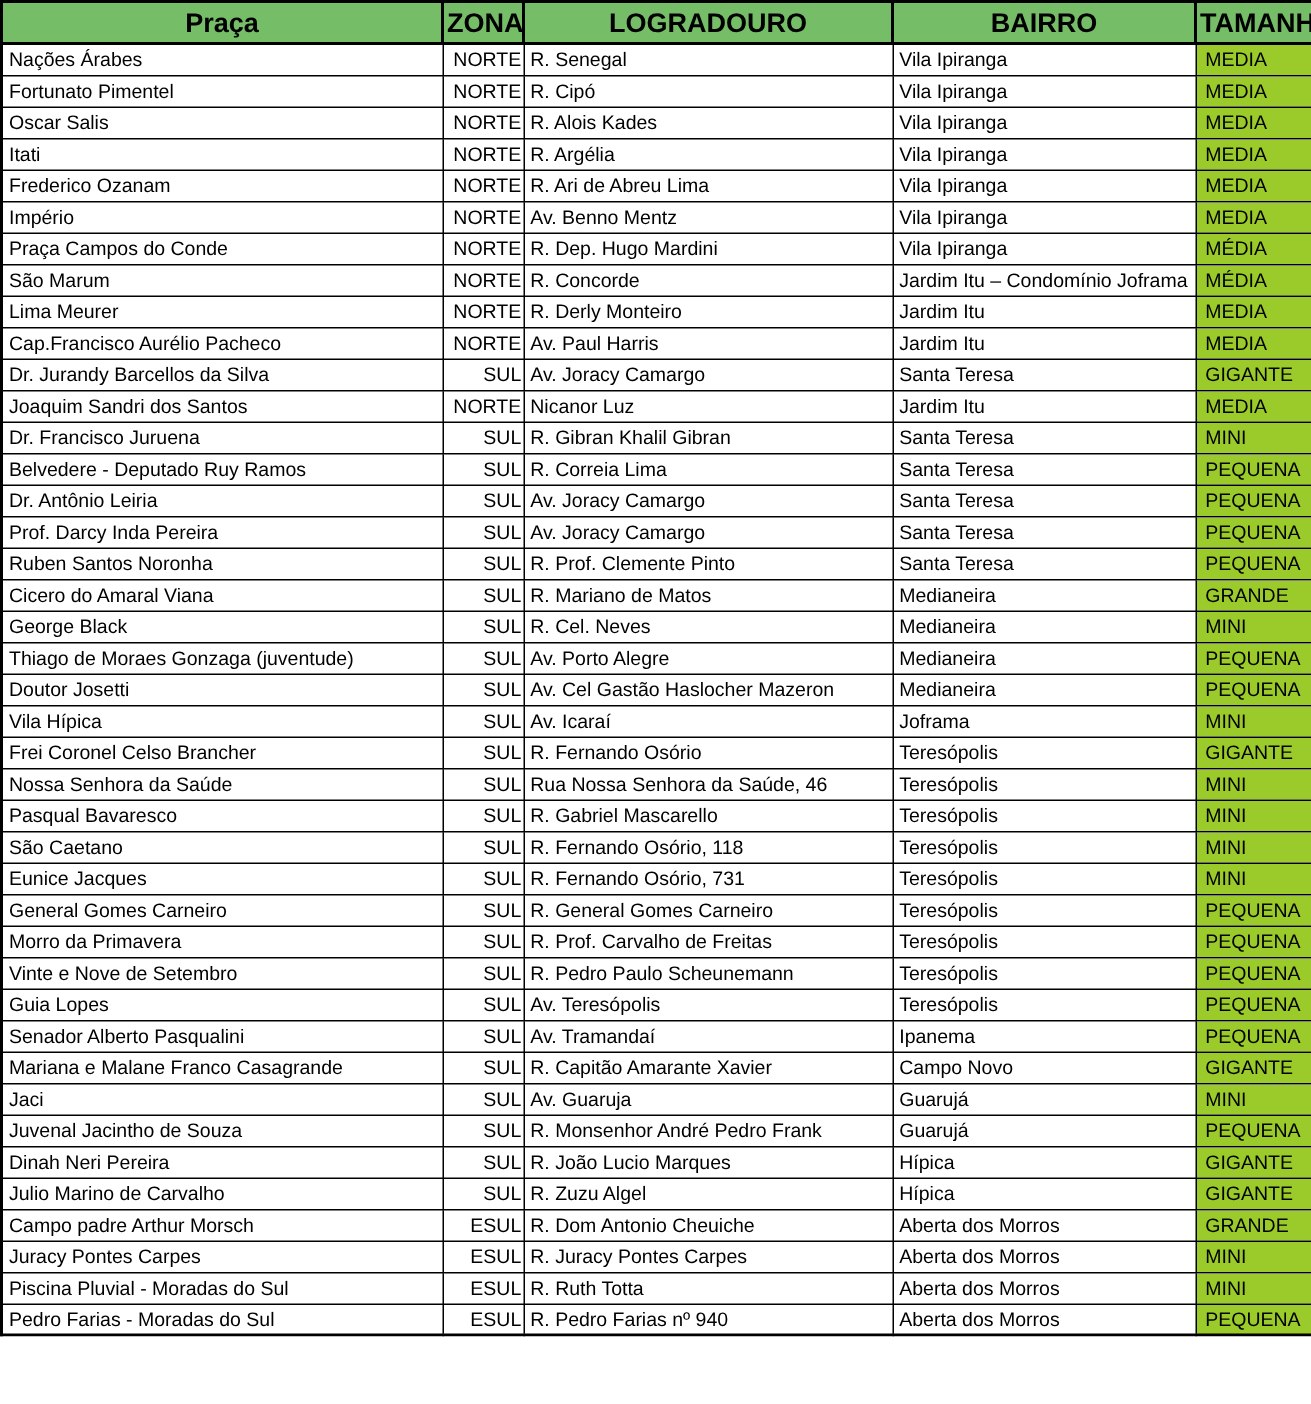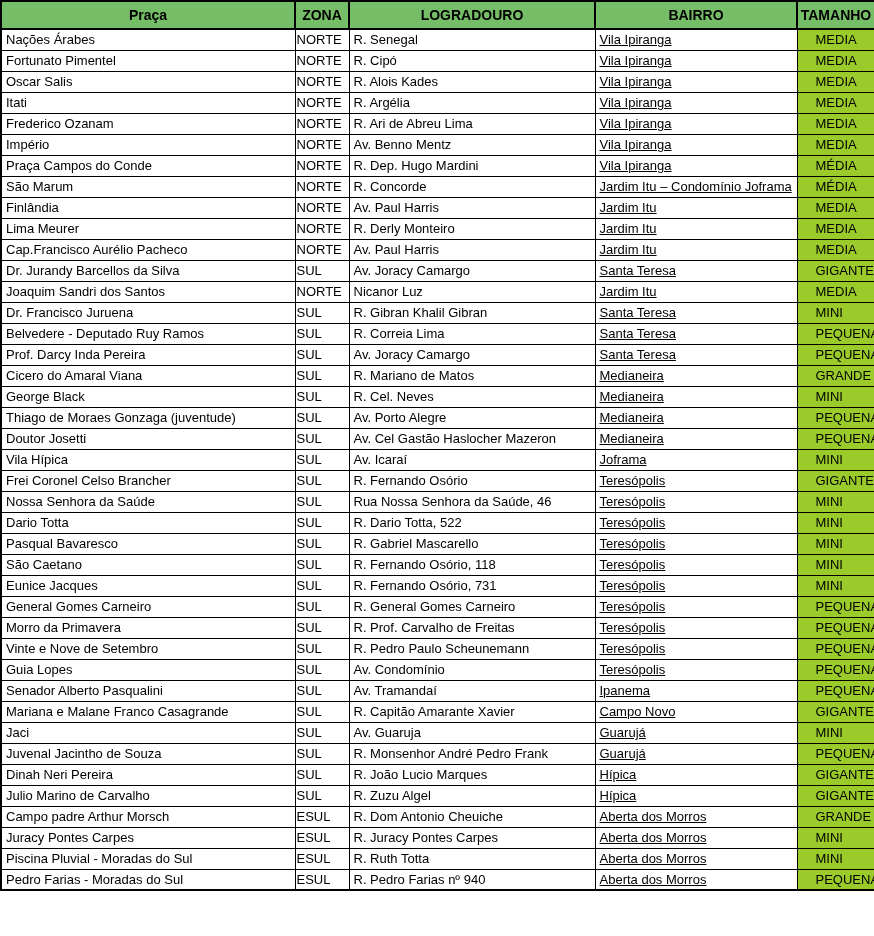--- a/index.html
+++ b/index.html
@@ -34,39 +34,38 @@
     color: var(--text-color);
     vertical-align: middle;
     box-sizing: border-box;
   }
   thead th {
     border: 2px solid var(--border-color);
     background: var(--header-bg);
     font-weight: bold;
     text-align: center;
     height: 28px;
-    font-size: 14px;
+    font-size: 18px;
     padding: 0 2px;
   }
   tbody td {
     height: 21px;
     font-size: 13px;
     padding: 0 0 0 4px;
   }
   td.col-zona {
-    text-align: left;
+    text-align: right;
     padding: 0 1px;
   }
   td.col-bairro {
     padding-right: 4px;
-    text-decoration: underline;
   }
   td.col-tamanho {
     background: var(--size-bg);
-    padding-left: 18px;
+    padding-left: 6px;
   }
 </style>
 </head>
 <body>
 
 <table class="pracas">
   <colgroup>
     <col class="c-praca">
     <col class="c-zona">
     <col class="c-logradouro">
@@ -133,41 +132,34 @@
         <td class="col-tamanho">MÉDIA</td>
       </tr>
       <tr>
         <td class="col-praca">São Marum</td>
         <td class="col-zona">NORTE</td>
         <td class="col-logradouro">R. Concorde</td>
         <td class="col-bairro">Jardim Itu – Condomínio Joframa</td>
         <td class="col-tamanho">MÉDIA</td>
       </tr>
       <tr>
-        <td class="col-praca">Finlândia</td>
+        <td class="col-praca">Lima Meurer</td>
+        <td class="col-zona">NORTE</td>
+        <td class="col-logradouro">R. Derly Monteiro</td>
+        <td class="col-bairro">Jardim Itu</td>
+        <td class="col-tamanho">MEDIA</td>
+      </tr>
+      <tr>
+        <td class="col-praca">Cap.Francisco Aurélio Pacheco</td>
         <td class="col-zona">NORTE</td>
         <td class="col-logradouro">Av. Paul Harris</td>
         <td class="col-bairro">Jardim Itu</td>
         <td class="col-tamanho">MEDIA</td>
       </tr>
       <tr>
-        <td class="col-praca">Lima Meurer</td>
-        <td class="col-zona">NORTE</td>
-        <td class="col-logradouro">R. Derly Monteiro</td>
-        <td class="col-bairro">Jardim Itu</td>
-        <td class="col-tamanho">MEDIA</td>
-      </tr>
-      <tr>
-        <td class="col-praca">Cap.Francisco Aurélio Pacheco</td>
-        <td class="col-zona">NORTE</td>
-        <td class="col-logradouro">Av. Paul Harris</td>
-        <td class="col-bairro">Jardim Itu</td>
-        <td class="col-tamanho">MEDIA</td>
-      </tr>
-      <tr>
         <td class="col-praca">Dr. Jurandy Barcellos da Silva</td>
         <td class="col-zona">SUL</td>
         <td class="col-logradouro">Av. Joracy Camargo</td>
         <td class="col-bairro">Santa Teresa</td>
         <td class="col-tamanho">GIGANTE</td>
       </tr>
       <tr>
         <td class="col-praca">Joaquim Sandri dos Santos</td>
         <td class="col-zona">NORTE</td>
         <td class="col-logradouro">Nicanor Luz</td>
@@ -182,23 +174,37 @@
         <td class="col-tamanho">MINI</td>
       </tr>
       <tr>
         <td class="col-praca">Belvedere - Deputado Ruy Ramos</td>
         <td class="col-zona">SUL</td>
         <td class="col-logradouro">R. Correia Lima</td>
         <td class="col-bairro">Santa Teresa</td>
         <td class="col-tamanho">PEQUENA</td>
       </tr>
       <tr>
+        <td class="col-praca">Dr. Antônio Leiria</td>
+        <td class="col-zona">SUL</td>
+        <td class="col-logradouro">Av. Joracy Camargo</td>
+        <td class="col-bairro">Santa Teresa</td>
+        <td class="col-tamanho">PEQUENA</td>
+      </tr>
+      <tr>
         <td class="col-praca">Prof. Darcy Inda Pereira</td>
         <td class="col-zona">SUL</td>
         <td class="col-logradouro">Av. Joracy Camargo</td>
+        <td class="col-bairro">Santa Teresa</td>
+        <td class="col-tamanho">PEQUENA</td>
+      </tr>
+      <tr>
+        <td class="col-praca">Ruben Santos Noronha</td>
+        <td class="col-zona">SUL</td>
+        <td class="col-logradouro">R. Prof. Clemente Pinto</td>
         <td class="col-bairro">Santa Teresa</td>
         <td class="col-tamanho">PEQUENA</td>
       </tr>
       <tr>
         <td class="col-praca">Cicero do Amaral Viana</td>
         <td class="col-zona">SUL</td>
         <td class="col-logradouro">R. Mariano de Matos</td>
         <td class="col-bairro">Medianeira</td>
         <td class="col-tamanho">GRANDE</td>
       </tr>
@@ -238,27 +244,20 @@
         <td class="col-tamanho">GIGANTE</td>
       </tr>
       <tr>
         <td class="col-praca">Nossa Senhora da Saúde</td>
         <td class="col-zona">SUL</td>
         <td class="col-logradouro">Rua Nossa Senhora da Saúde, 46</td>
         <td class="col-bairro">Teresópolis</td>
         <td class="col-tamanho">MINI</td>
       </tr>
       <tr>
-        <td class="col-praca">Dario Totta</td>
-        <td class="col-zona">SUL</td>
-        <td class="col-logradouro">R. Dario Totta, 522</td>
-        <td class="col-bairro">Teresópolis</td>
-        <td class="col-tamanho">MINI</td>
-      </tr>
-      <tr>
         <td class="col-praca">Pasqual Bavaresco</td>
         <td class="col-zona">SUL</td>
         <td class="col-logradouro">R. Gabriel Mascarello</td>
         <td class="col-bairro">Teresópolis</td>
         <td class="col-tamanho">MINI</td>
       </tr>
       <tr>
         <td class="col-praca">São Caetano</td>
         <td class="col-zona">SUL</td>
         <td class="col-logradouro">R. Fernando Osório, 118</td>
@@ -289,21 +288,21 @@
       <tr>
         <td class="col-praca">Vinte e Nove de Setembro</td>
         <td class="col-zona">SUL</td>
         <td class="col-logradouro">R. Pedro Paulo Scheunemann</td>
         <td class="col-bairro">Teresópolis</td>
         <td class="col-tamanho">PEQUENA</td>
       </tr>
       <tr>
         <td class="col-praca">Guia Lopes</td>
         <td class="col-zona">SUL</td>
-        <td class="col-logradouro">Av. Condomínio</td>
+        <td class="col-logradouro">Av. Teresópolis</td>
         <td class="col-bairro">Teresópolis</td>
         <td class="col-tamanho">PEQUENA</td>
       </tr>
       <tr>
         <td class="col-praca">Senador Alberto Pasqualini</td>
         <td class="col-zona">SUL</td>
         <td class="col-logradouro">Av. Tramandaí</td>
         <td class="col-bairro">Ipanema</td>
         <td class="col-tamanho">PEQUENA</td>
       </tr>

